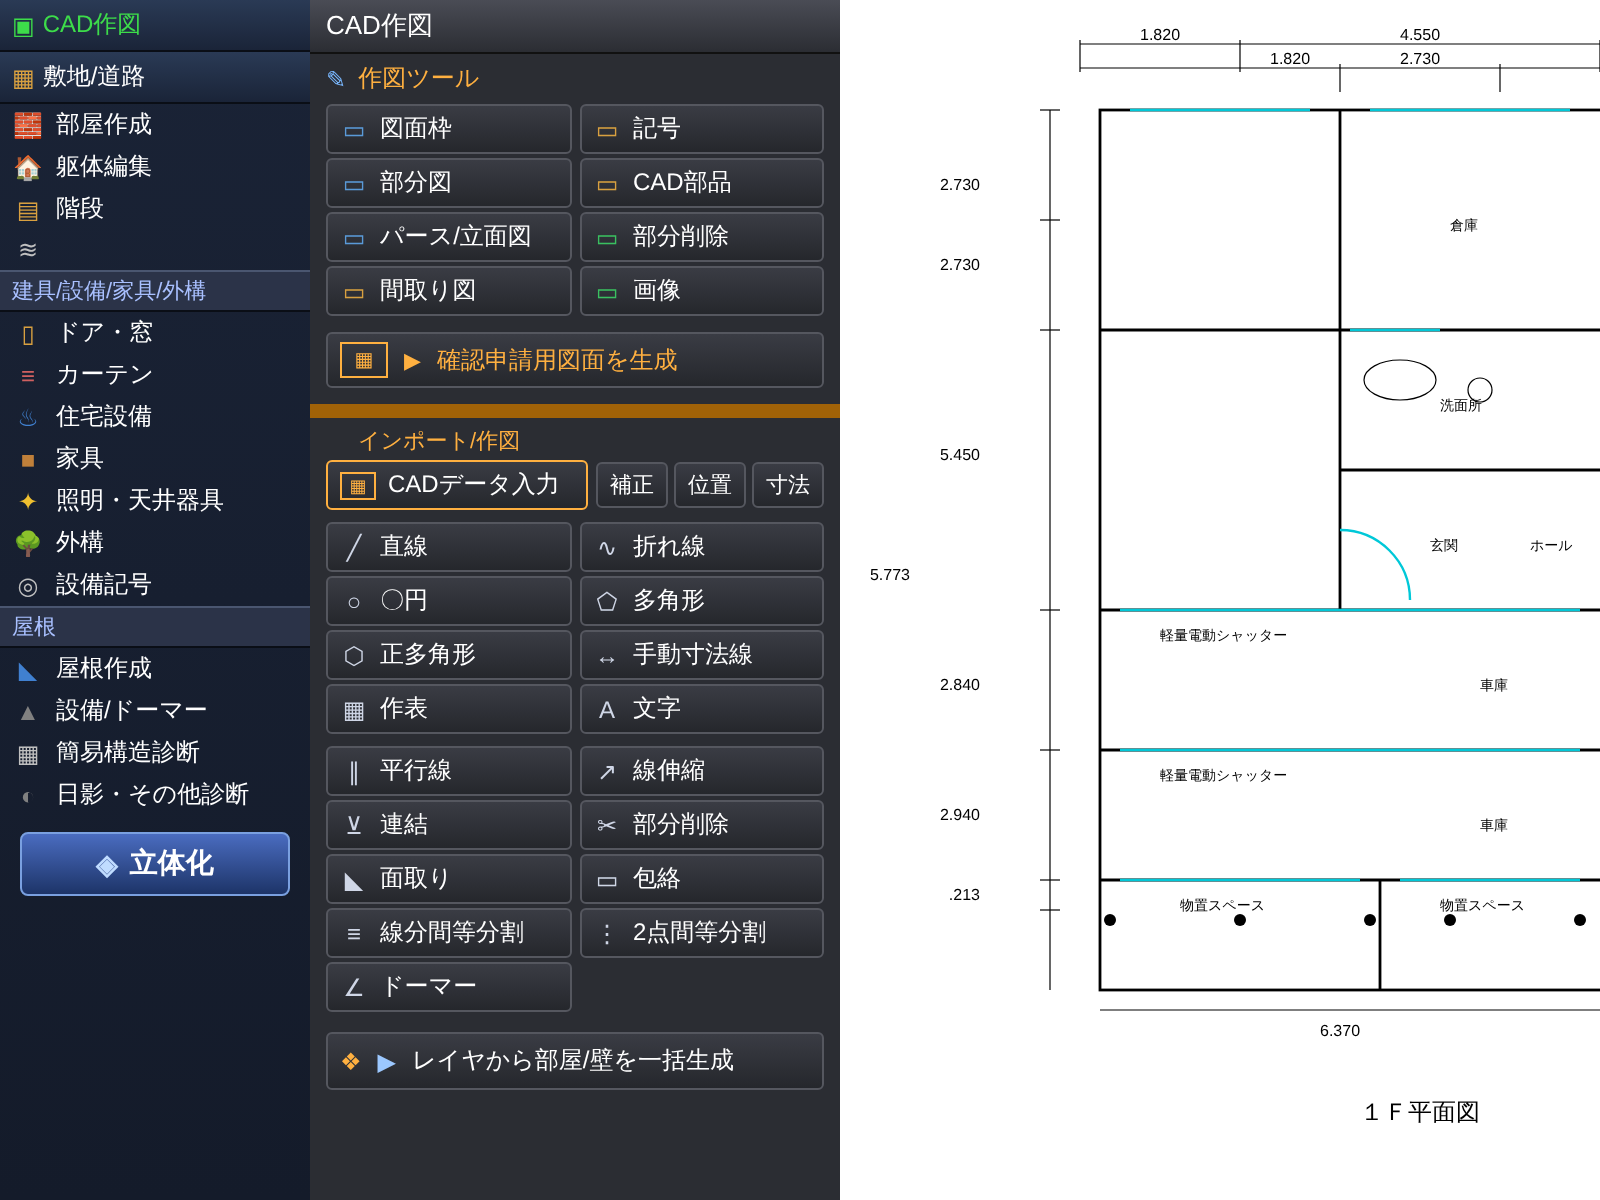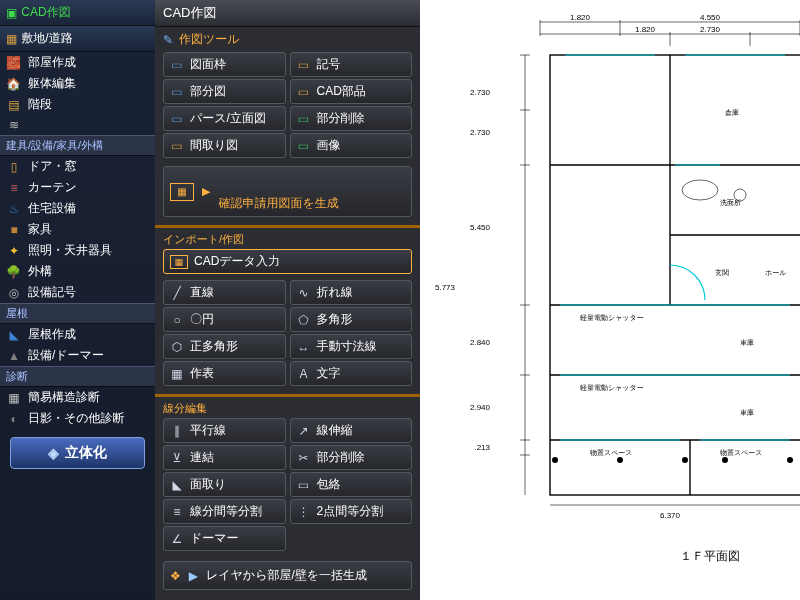--- a/index.html
+++ b/index.html
@@ -19,23 +19,23 @@
 .tool-panel { width: 265px; height: 600px; background: #2b2d33; color: #fff; font-size: 12px; display: flex; flex-direction: column; overflow: hidden; }
 .tool-panel .title { background: linear-gradient(#4a4c55,#2b2d33); padding: 4px 8px; font-size: 13px; border-bottom: 1px solid #111; }
 .tool-panel .group-label { padding: 4px 8px; font-size: 12px; color: #ffb040; display: flex; align-items: center; gap: 6px; }
 .tool-panel .grid2 { display: grid; grid-template-columns: 1fr 1fr; gap: 2px 4px; padding: 0 8px 6px; }
 .tbtn { background: linear-gradient(#3a3c44,#25272c); border: 1px solid #55575f; border-radius: 3px; padding: 3px 6px; display: flex; align-items: center; gap: 6px; font-size: 12px; color: #fff; cursor: pointer; min-height: 22px; }
 .tbtn .ic { width: 14px; height: 14px; display: inline-flex; align-items: center; justify-content: center; flex-shrink: 0; }
 
 .yellow-row { margin: 2px 8px 6px; padding: 4px 6px; background: linear-gradient(#3a3c44,#25272c); border: 1px solid #55575f; border-radius: 3px; display: flex; align-items: center; gap: 8px; cursor: pointer; }
 .yellow-row .glyph { width: 24px; height: 18px; border: 1px solid #ffb040; color: #ffb040; font-size: 10px; display: flex; align-items: center; justify-content: center; }
 .yellow-row .arrow { color: #ffb040; font-size: 11px; }
-.yellow-row .txt { color: #ffb040; font-size: 12px; margin-top: 24px; }
-
-.subgroup-label { padding: 4px 8px 2px; font-size: 11px; color: #ffb040; border-top: 3px solid #a16207; margin-top: 2px; }
+.yellow-row .txt { color: #ffb040; font-size: 12px; }
+
+.subgroup-label { padding: 4px 24px 2px; font-size: 11px; color: #ffb040; border-top: 7px solid #a16207; margin-top: 2px; }
 .import-row { display: flex; align-items: center; gap: 4px; padding: 0 8px 6px; }
 .import-row .main { flex: 1; background: linear-gradient(#3a3c44,#25272c); border: 1px solid #ffb040; border-radius: 3px; padding: 3px 6px; display: flex; align-items: center; gap: 6px; cursor: pointer; color: #fff; }
 .import-row .main .glyph { border: 1px solid #ffb040; color: #ffb040; width: 18px; height: 14px; font-size: 9px; display: flex; align-items: center; justify-content: center; }
 .import-row .mini { padding: 3px 6px; background: linear-gradient(#3a3c44,#25272c); border: 1px solid #55575f; border-radius: 3px; font-size: 11px; color: #fff; cursor: pointer; }
 
 .layer-row { margin: 4px 8px 6px; padding: 5px 6px; background: linear-gradient(#3a3c44,#25272c); border: 1px solid #55575f; border-radius: 3px; display: flex; align-items: center; gap: 8px; cursor: pointer; font-size: 12px; }
 
 
 .canvas { flex: 1; height: 600px; background: #fff; position: relative; overflow: hidden; font-family: 'MS Gothic', monospace; }
 .canvas svg { position: absolute; inset: 0; }
@@ -106,21 +106,20 @@
       </div>
       <div class="section-label">屋根</div>
       <div class="item">
         <span class="ic" style="color: rgb(64, 128, 208);">◣</span>
         <span>屋根作成</span>
       </div>
       <div class="item">
         <span class="ic" style="color: rgb(128, 128, 128);">▲</span>
         <span>設備/ドーマー</span>
       </div>
-      <div class="section-label">診断</div>
       <div class="item">
         <span class="ic" style="color: rgb(192, 192, 192);">▦</span>
         <span>簡易構造診断</span>
       </div>
       <div class="item">
         <span class="ic" style="color: rgb(128, 128, 128);">◐</span>
         <span>日影・その他診断</span>
       </div>
     </div>
 
@@ -177,20 +176,25 @@
     <span class="arrow">▶</span>
     <span class="txt">確認申請用図面を生成</span>
   </div>
 
   <div class="subgroup-label">インポート/作図</div>
   <div class="import-row">
     <div class="main">
       <span class="glyph">▦</span>
       <span>CADデータ入力</span>
     </div>
+    <div id="import-minis" style="display:flex;gap:3px">
+        <div class="mini">補正</div>
+        <div class="mini">位置</div>
+        <div class="mini">寸法</div>
+      </div>
   </div>
 
   <div class="grid2" id="geom-grid">
       <div class="tbtn">
         <span class="ic" style="color: rgb(207, 214, 230);">╱</span>
         <span>直線</span>
       </div>
       <div class="tbtn">
         <span class="ic" style="color: rgb(207, 214, 230);">∿</span>
         <span>折れ線</span>
@@ -214,21 +218,20 @@
       <div class="tbtn">
         <span class="ic" style="color: rgb(207, 214, 230);">▦</span>
         <span>作表</span>
       </div>
       <div class="tbtn">
         <span class="ic" style="color: rgb(207, 214, 230);">A</span>
         <span>文字</span>
       </div>
     </div>
 
-  <div class="subgroup-label">線分編集</div>
   <div class="grid2" id="seg-grid">
       <div class="tbtn">
         <span class="ic" style="color: rgb(207, 214, 230);">∥</span>
         <span>平行線</span>
       </div>
       <div class="tbtn">
         <span class="ic" style="color: rgb(207, 214, 230);">↗</span>
         <span>線伸縮</span>
       </div>
       <div class="tbtn">

